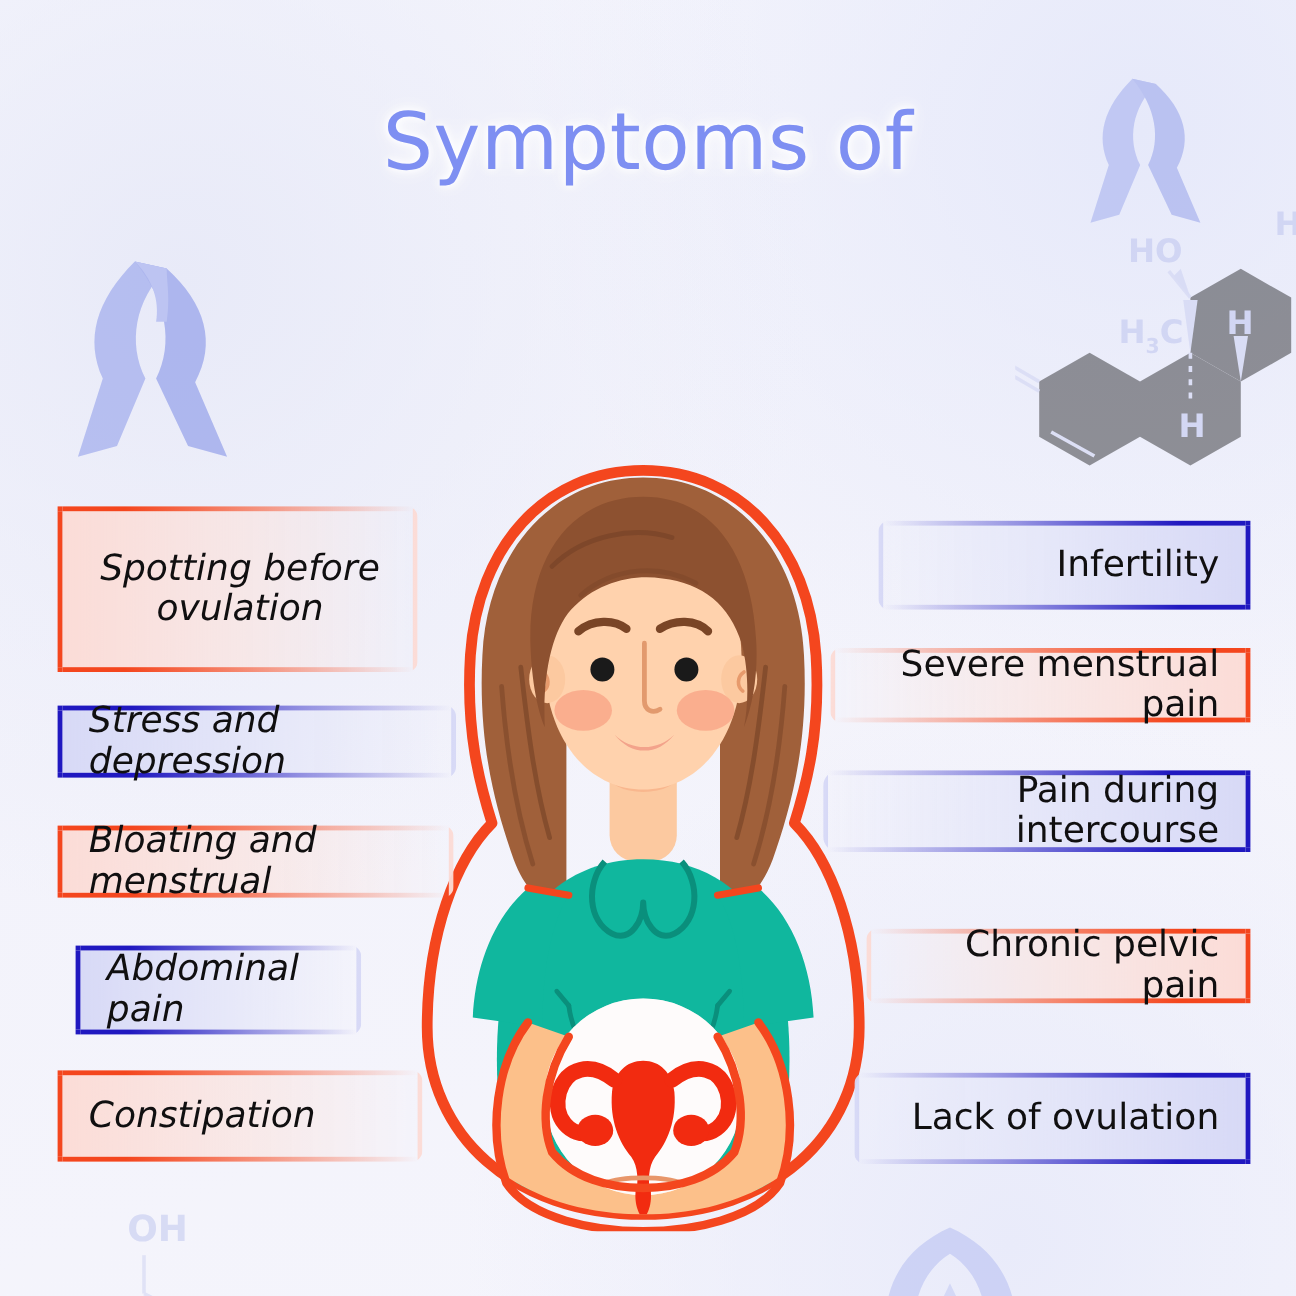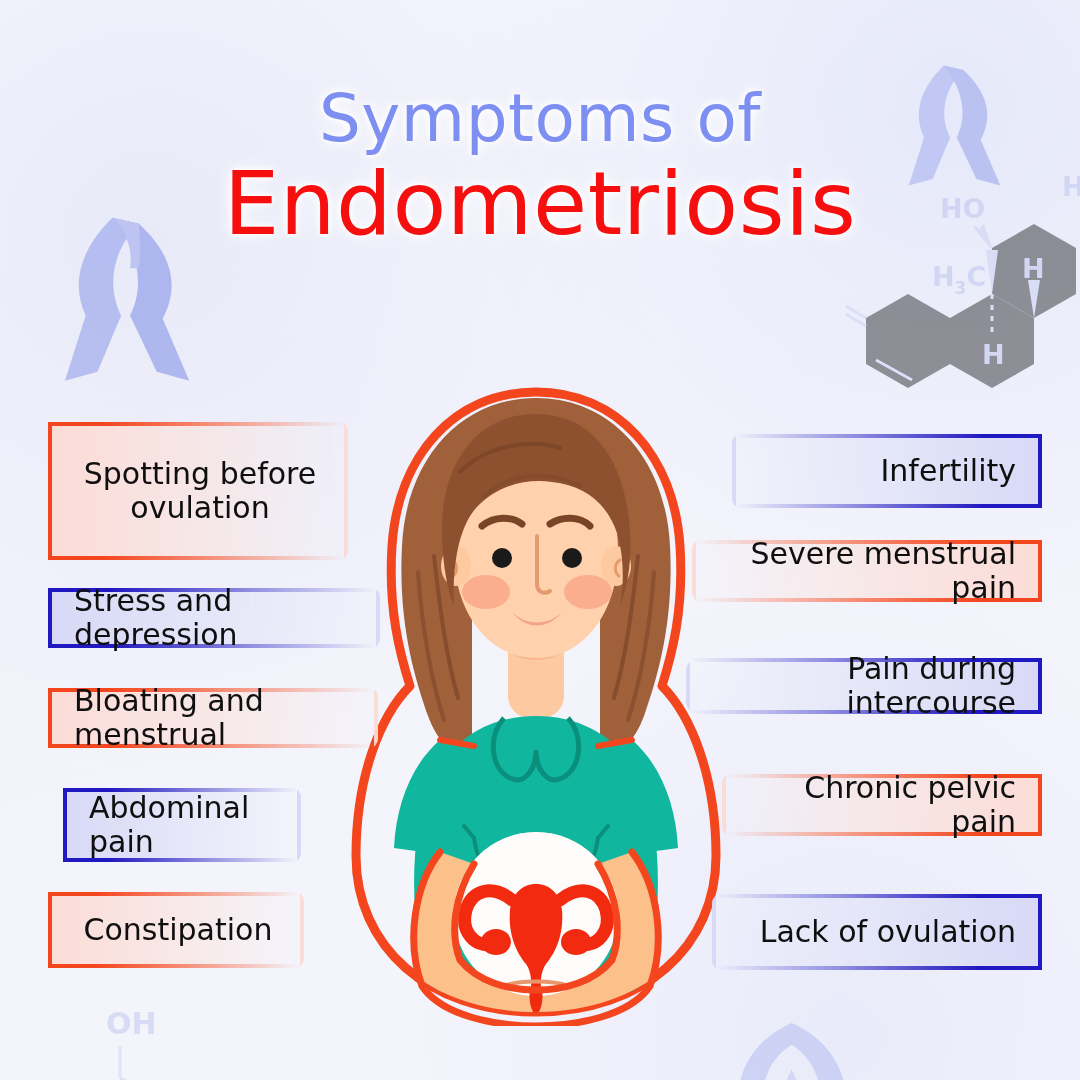--- a/index.html
+++ b/index.html
@@ -59,20 +59,21 @@
     font-size:30px;color:#100f10;line-height:1.12;
   }
   .sbox .lbl{display:block;width:100%;}
 
   
   .sbox.left{
     padding:8px 18px 8px 22px;
     border:4px solid transparent;
     border-image-slice:1;
     justify-content:flex-start;
+    font-style:italic;
   }
   .sbox.left.red{
     background:linear-gradient(90deg,rgba(252,219,213,.95) 0%,rgba(250,228,224,.7) 52%,rgba(246,246,252,0) 100%);
     border-image-source:linear-gradient(90deg,#f4461e 0%,#f4461e 18%,rgba(244,70,30,.45) 62%,rgba(244,70,30,0) 100%);
   }
   .sbox.left.blue{
     background:linear-gradient(90deg,rgba(214,216,246,.95) 0%,rgba(225,227,248,.72) 52%,rgba(246,246,252,0) 100%);
     border-image-source:linear-gradient(90deg,#2018c0 0%,#2018c0 18%,rgba(32,24,192,.42) 62%,rgba(32,24,192,0) 100%);
   }
 
@@ -153,21 +154,20 @@
 
     <svg class="chem chem2" style="left:96px;top:1000px;opacity:.45;" width="180" height="80" viewBox="0 0 180 80">
       <text x="10" y="34">OH</text>
       <line x1="24" y1="46" x2="24" y2="78"></line>
       <line x1="24" y1="78" x2="52" y2="92"></line>
     </svg>
   </div>
 
   <div class="title-wrap">
     <span class="title-1">Symptoms of</span>
-    <span class="title-2">Endometriosis</span>
   </div>
 
   <div class="figure">
     <svg viewBox="0 0 400 640" xmlns="http://www.w3.org/2000/svg">
       <defs>
         <clipPath id="bodyClip">
           <path d="M200 6 C118 6 62 70 56 160 C52 224 64 268 74 300
                    C44 330 20 392 20 470 C20 560 92 626 200 626
                    C308 626 380 560 380 470 C380 392 356 330 326 300
                    C336 268 348 224 344 160 C338 70 282 6 200 6 Z"></path>
@@ -285,36 +285,36 @@
     </div>
 
     <div class="sbox left red" style="left:0;top:266px;width:330px;height:60px;">
       <span class="lbl">Bloating and menstrual</span>
     </div>
 
     <div class="sbox left blue" style="left:15px;top:366px;width:238px;height:74px;">
       <span class="lbl">Abdominal pain</span>
     </div>
 
-    <div class="sbox left red" style="left:0;top:470px;width:256px;height:76px;text-align:center;">
+    <div class="sbox left red" style="left:0;top:470px;width:304px;height:76px;">
       <span class="lbl">Constipation</span>
     </div>
   </div>
 
   <div class="col col-right">
 
     <div class="sbox right blue center-txt" style="right:0;top:12px;width:310px;height:74px;">
       <span class="lbl">Infertility</span>
     </div>
 
     <div class="sbox right red" style="right:0;top:118px;width:350px;height:62px;padding-left:24px;">
       <span class="lbl">Severe menstrual pain</span>
     </div>
 
-    <div class="sbox right blue" style="right:0;top:236px;width:356px;height:56px;border-radius:13px;">
+    <div class="sbox right blue" style="right:0;top:220px;width:356px;height:68px;border-radius:13px;">
       <span class="lbl">Pain during intercourse</span>
     </div>
 
     <div class="sbox right red" style="right:0;top:352px;width:320px;height:62px;">
       <span class="lbl">Chronic pelvic pain</span>
     </div>
 
     <div class="sbox right blue" style="right:0;top:472px;width:330px;height:76px;">
       <span class="lbl">Lack of ovulation</span>
     </div>

